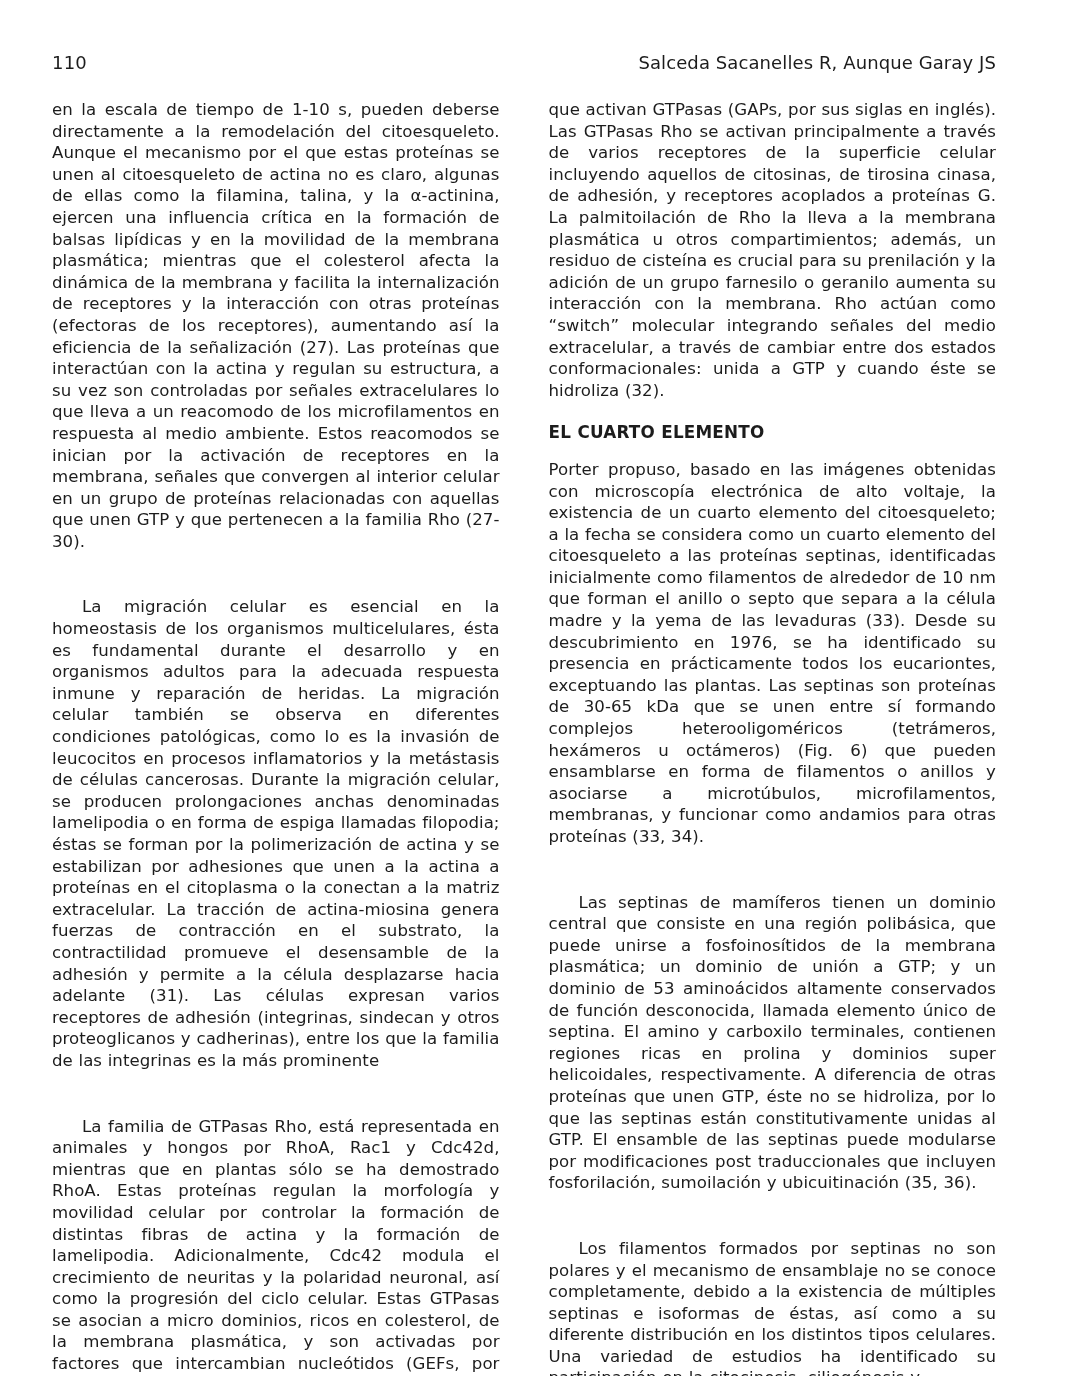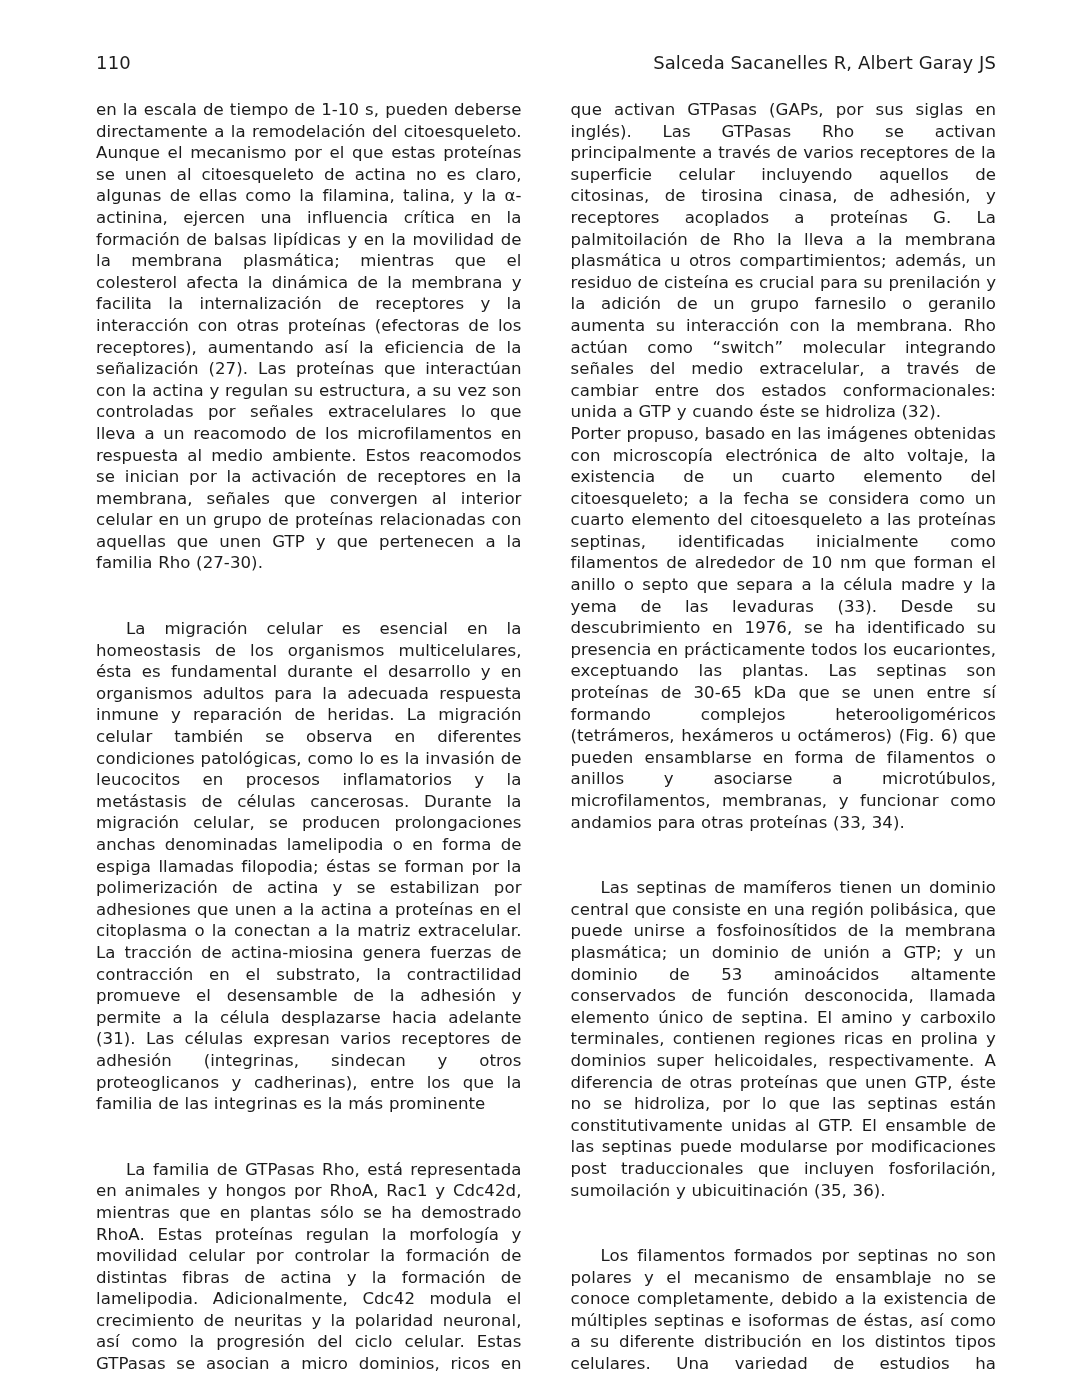--- a/index.html
+++ b/index.html
@@ -8,21 +8,21 @@
     background: #ffffff;
   }
   .page {
     position: relative;
     width: 1080px;
     height: 1376px;
     box-sizing: border-box;
     background: #ffffff;
     color: #1c1c1c;
     font-family: "DejaVu Sans", "Liberation Sans", sans-serif;
-    padding: 52px 84px 36px 96px;
+    padding: 52px 84px 36px 52px;
     overflow: hidden;
   }
   .page-header {
     display: flex;
     justify-content: space-between;
     align-items: baseline;
     font-size: 18px;
     margin-bottom: 26px;
   }
   .page-number { letter-spacing: 0.2px; }
@@ -55,33 +55,34 @@
     letter-spacing: 0.2px;
   }
 </style>
 </head>
 <body>
 
 <div class="page">
 
   <div class="page-header">
     <span class="page-number">110</span>
-    <span class="running-authors">Salceda Sacanelles R, Albert Garay JS</span>
+    <span class="running-authors">Salceda Sacanelles R, Aunque Garay JS</span>
   </div>
 
   <div class="columns">
 
     <div class="col">
       <p>en la escala de tiempo de 1-10 s, pueden deberse directamente a la remodelación del citoesqueleto. Aunque el mecanismo por el que estas proteínas se unen al citoesqueleto de actina no es claro, algunas de ellas como la filamina, talina, y la α-actinina, ejercen una influencia crítica en la formación de balsas lipídicas y en la movilidad de la membrana plasmática; mientras que el colesterol afecta la dinámica de la membrana y facilita la internalización de receptores y la interacción con otras proteínas (efectoras de los receptores), aumentando así la eficiencia de la señalización (27). Las proteínas que interactúan con la actina y regulan su estructura, a su vez son controladas por señales extracelulares lo que lleva a un reacomodo de los microfilamentos en respuesta al medio ambiente. Estos reacomodos se inician por la activación de receptores en la membrana, señales que convergen al interior celular en un grupo de proteínas relacionadas con aquellas que unen GTP y que pertenecen a la familia Rho (27-30).</p>
       <p class="indent">La migración celular es esencial en la homeostasis de los organismos multicelulares, ésta es fundamental durante el desarrollo y en organismos adultos para la adecuada respuesta inmune y reparación de heridas. La migración celular también se observa en diferentes condiciones patológicas, como lo es la invasión de leucocitos en procesos inflamatorios y la metástasis de células cancerosas. Durante la migración celular, se producen prolongaciones anchas denominadas lamelipodia o en forma de espiga llamadas filopodia; éstas se forman por la polimerización de actina y se estabilizan por adhesiones que unen a la actina a proteínas en el citoplasma o la conectan a la matriz extracelular. La tracción de actina-miosina genera fuerzas de contracción en el substrato, la contractilidad promueve el desensamble de la adhesión y permite a la célula desplazarse hacia adelante (31). Las células expresan varios receptores de adhesión (integrinas, sindecan y otros proteoglicanos y cadherinas), entre los que la familia de las integrinas es la más prominente</p>
       <p class="indent">La familia de GTPasas Rho, está representada en animales y hongos por RhoA, Rac1 y Cdc42d, mientras que en plantas sólo se ha demostrado RhoA. Estas proteínas regulan la morfología y movilidad celular por controlar la formación de distintas fibras de actina y la formación de lamelipodia. Adicionalmente, Cdc42 modula el crecimiento de neuritas y la polaridad neuronal, así como la progresión del ciclo celular. Estas GTPasas se asocian a micro dominios, ricos en colesterol, de la membrana plasmática, y son activadas por factores que intercambian nucleótidos (GEFs, por sus siglas en inglés), e inactivadas por proteínas</p>
     </div>
 
     <div class="col">
       <p>que activan GTPasas (GAPs, por sus siglas en inglés). Las GTPasas Rho se activan principalmente a través de varios receptores de la superficie celular incluyendo aquellos de citosinas, de tirosina cinasa, de adhesión, y receptores acoplados a proteínas G. La palmitoilación de Rho la lleva a la membrana plasmática u otros compartimientos; además, un residuo de cisteína es crucial para su prenilación y la adición de un grupo farnesilo o geranilo aumenta su interacción con la membrana. Rho actúan como “switch” molecular integrando señales del medio extracelular, a través de cambiar entre dos estados conformacionales: unida a GTP y cuando éste se hidroliza (32).</p>
+      <h2 class="section-heading">EL CUARTO ELEMENTO</h2>
       <p>Porter propuso, basado en las imágenes obtenidas con microscopía electrónica de alto voltaje, la existencia de un cuarto elemento del citoesqueleto; a la fecha se considera como un cuarto elemento del citoesqueleto a las proteínas septinas, identificadas inicialmente como filamentos de alrededor de 10 nm que forman el anillo o septo que separa a la célula madre y la yema de las levaduras (33). Desde su descubrimiento en 1976, se ha identificado su presencia en prácticamente todos los eucariontes, exceptuando las plantas. Las septinas son proteínas de 30-65 kDa que se unen entre sí formando complejos heterooligoméricos (tetrámeros, hexámeros u octámeros) (Fig. 6) que pueden ensamblarse en forma de filamentos o anillos y asociarse a microtúbulos, microfilamentos, membranas, y funcionar como andamios para otras proteínas (33, 34).</p>
       <p class="indent">Las septinas de mamíferos tienen un dominio central que consiste en una región polibásica, que puede unirse a fosfoinosítidos de la membrana plasmática; un dominio de unión a GTP; y un dominio de 53 aminoácidos altamente conservados de función desconocida, llamada elemento único de septina. El amino y carboxilo terminales, contienen regiones ricas en prolina y dominios super helicoidales, respectivamente. A diferencia de otras proteínas que unen GTP, éste no se hidroliza, por lo que las septinas están constitutivamente unidas al GTP. El ensamble de las septinas puede modularse por modificaciones post traduccionales que incluyen fosforilación, sumoilación y ubicuitinación (35, 36).</p>
       <p class="indent">Los filamentos formados por septinas no son polares y el mecanismo de ensamblaje no se conoce completamente, debido a la existencia de múltiples septinas e isoformas de éstas, así como a su diferente distribución en los distintos tipos celulares. Una variedad de estudios ha identificado su participación en la citocinesis, ciliogénesis y</p>
     </div>
 
   </div>
 
 </div>
 
 </body></html>

